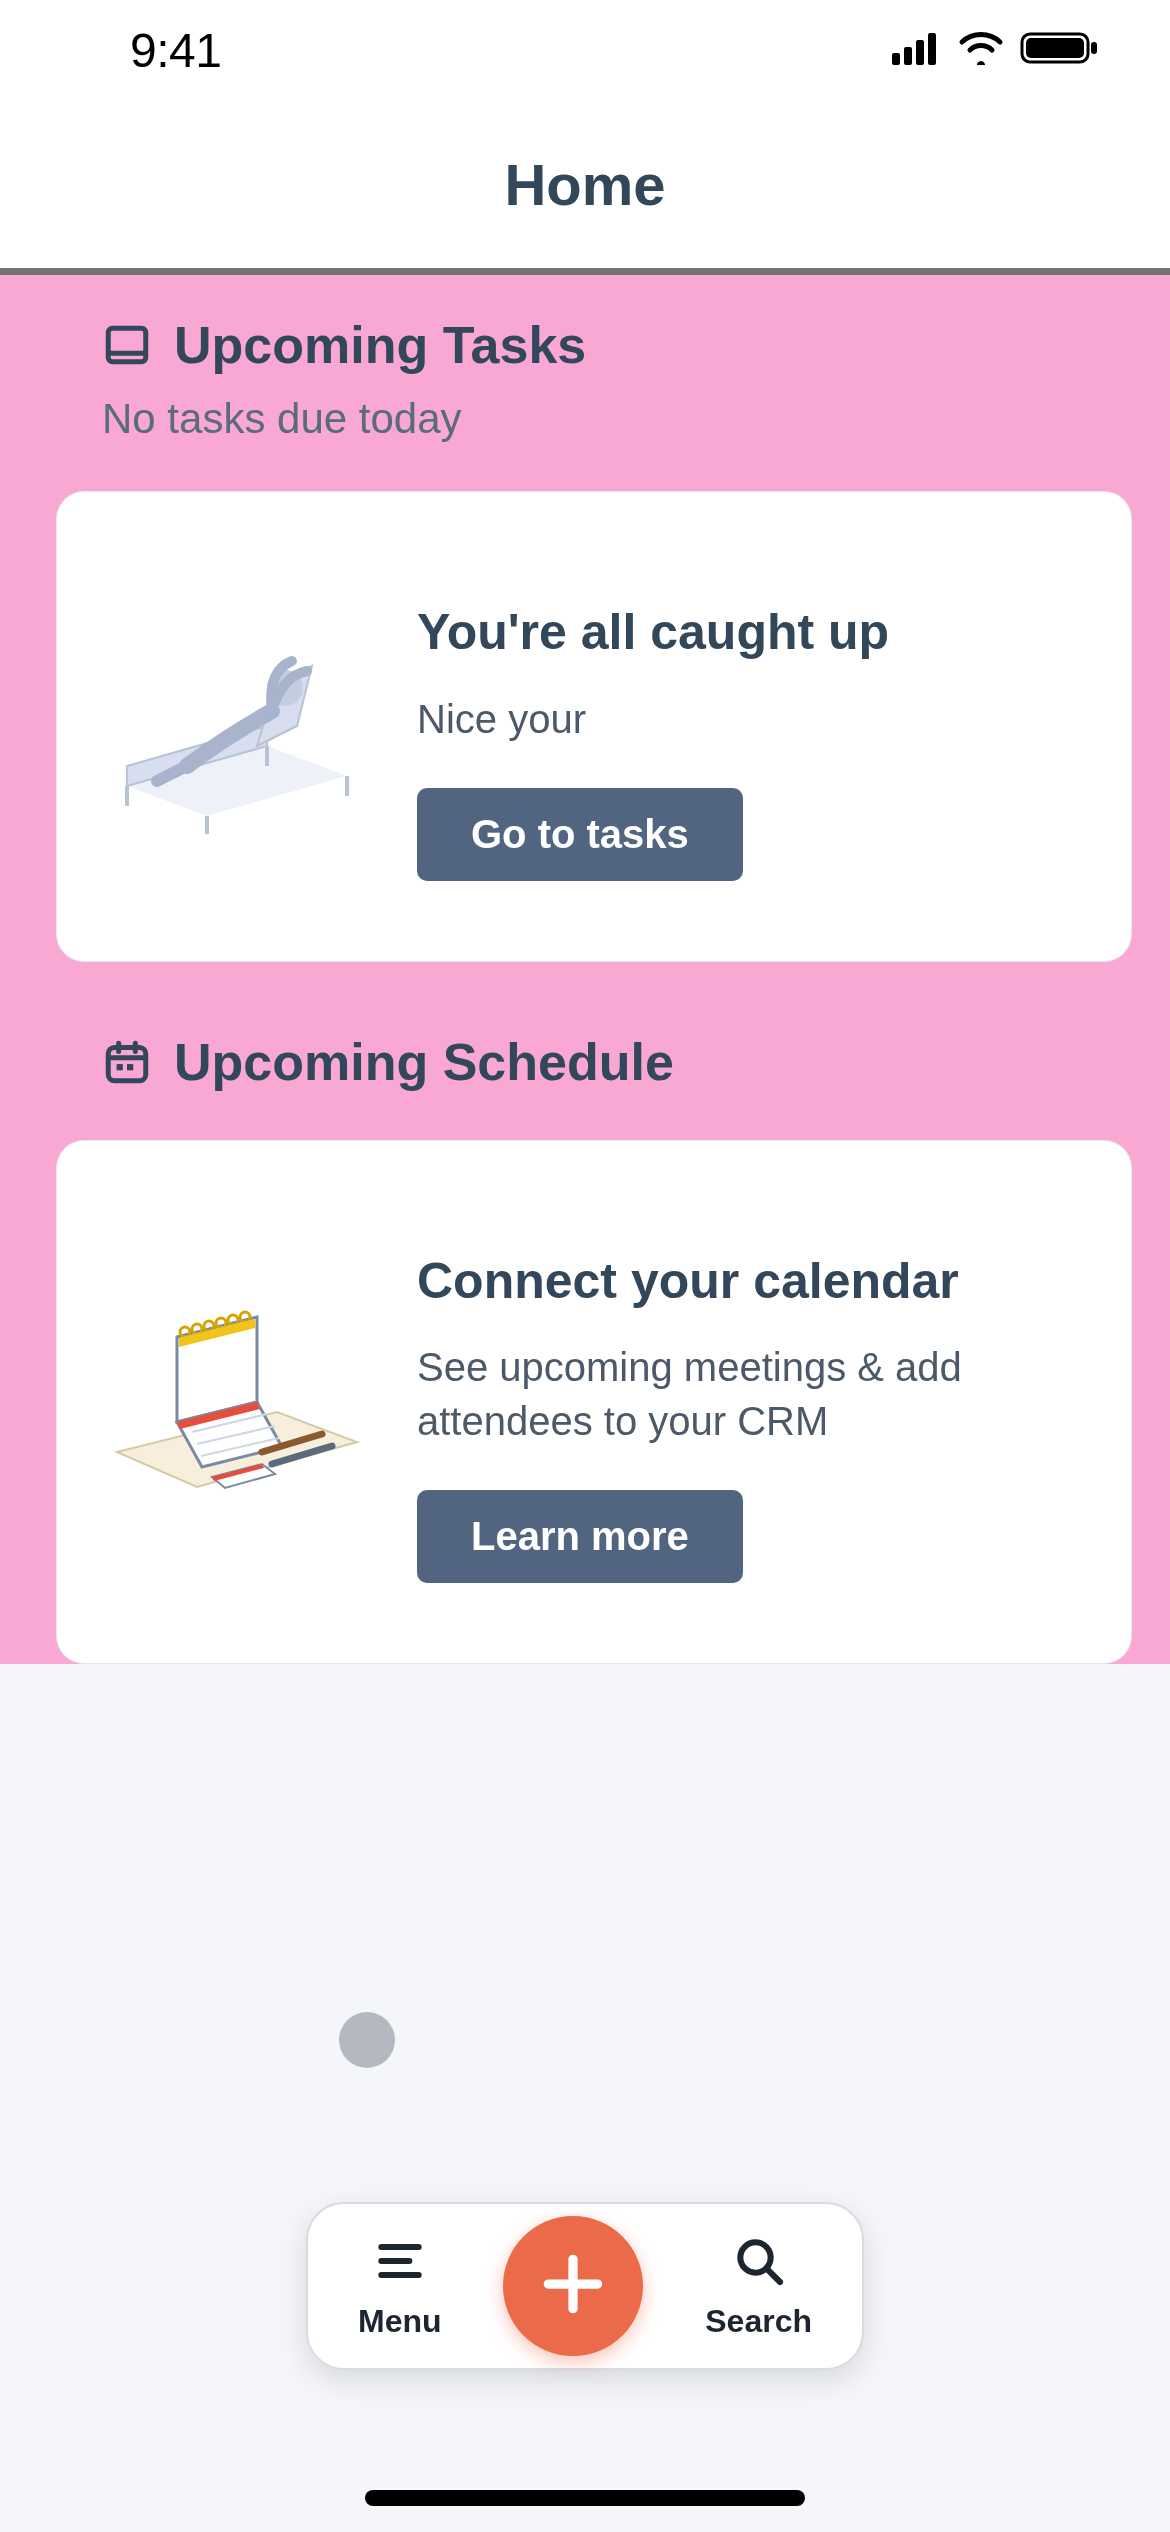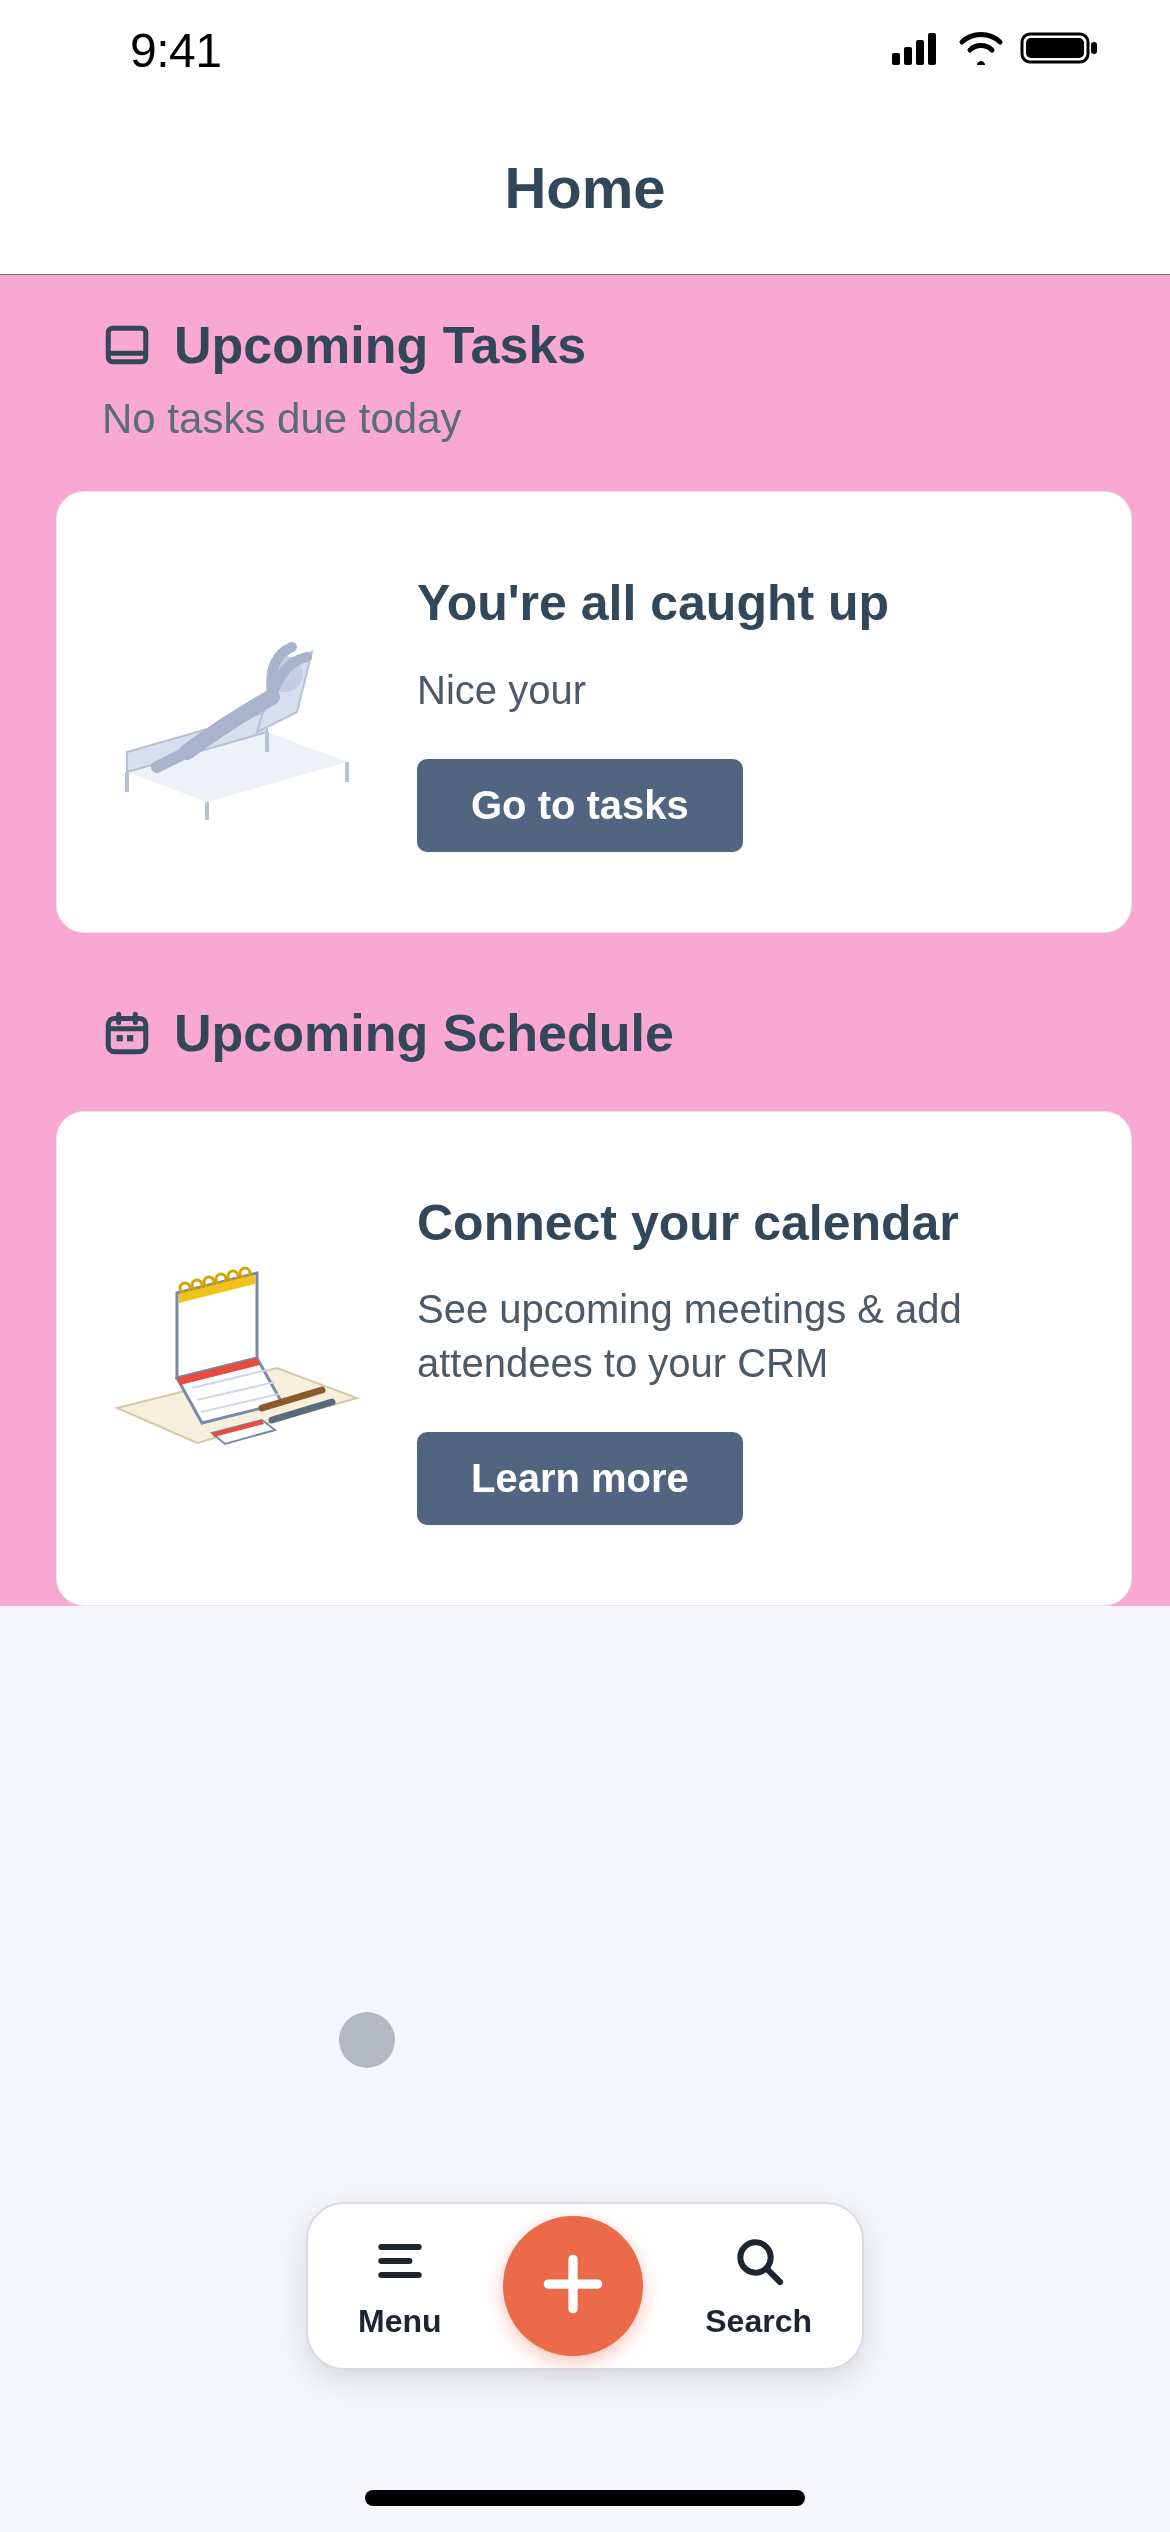--- a/index.html
+++ b/index.html
@@ -36,21 +36,21 @@
     display: inline-block;
   }
 
   
   .nav-bar {
     height: 175px;
     background: #ffffff;
     display: flex;
     align-items: center;
     justify-content: center;
-    border-bottom: 1px solid #737373;
+    border-bottom: 7px solid #737373;
   }
   .nav-title {
     font-size: 58px;
     font-weight: 700;
     color: #33475b;
   }
 
   
   .content {
     padding: 40px 38px 0 56px;
@@ -99,20 +99,21 @@
     width: 280px;
     height: 240px;
     flex-shrink: 0;
     display: flex;
     align-items: center;
     justify-content: center;
   }
 
   .card-body {
     flex: 1;
+    margin-top: 29px;
   }
   .card-title {
     font-size: 50px;
     font-weight: 600;
     color: #33475b;
     line-height: 1.25;
   }
   .card-text {
     font-size: 40px;
     color: #4b5968;

